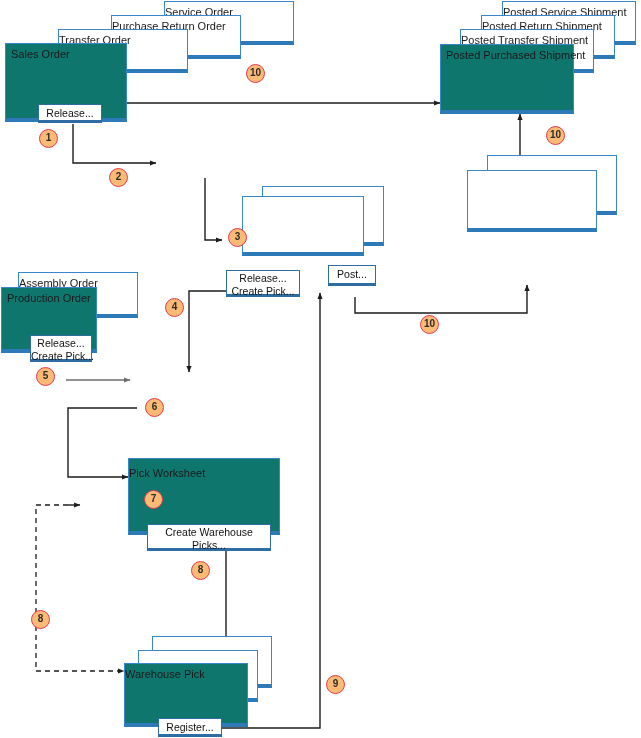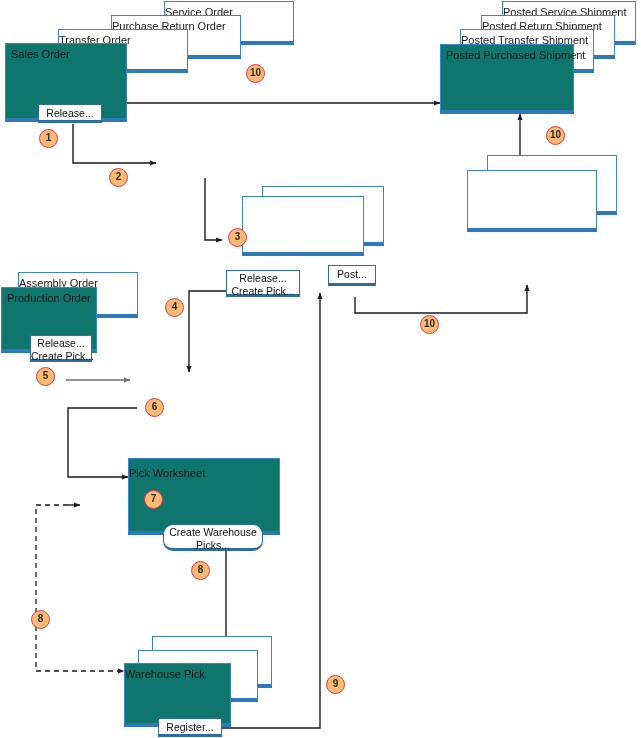--- a/index.html
+++ b/index.html
@@ -192,28 +192,28 @@
   </div>
   <div class="action two-line" style="left:30px; top:335px; width:62px; height:27px;">
     <div>Release...</div>
     <div>Create Pick...</div>
   </div>
 
 
   <div class="card" style="left:128px; top:458px; width:152px; height:77px;">
     <div class="card-title" style="top:8px;">Pick Worksheet</div>
   </div>
-  <div class="action two-line" style="left:163px; top:524px; width:100px; height:27px;border-radius:10px;">
+  <div class="action two-line" style="left:147px; top:524px; width:124px; height:27px;">
     <div>Create Warehouse</div>
     <div>Picks...</div>
   </div>
 
   <div class="ghost" style="left:152px; top:636px; width:120px; height:52px;"></div>
   <div class="ghost" style="left:138px; top:650px; width:120px; height:52px;"></div>
-  <div class="card" style="left:124px; top:663px; width:107px; height:64px;padding-left:44px;">
+  <div class="card" style="left:124px; top:663px; width:124px; height:64px;padding-left:44px;">
     <div class="card-title">Warehouse Pick</div>
   </div>
   <div class="action" style="left:158px; top:718px; width:64px; height:19px;">Register...</div>
 
   <div class="badge" style="left:39px;  top:129px;">1</div>
   <div class="badge" style="left:109px; top:168px;">2</div>
   <div class="badge" style="left:228px; top:228px;">3</div>
   <div class="badge" style="left:165px; top:298px;">4</div>
   <div class="badge" style="left:36px;  top:367px;">5</div>
   <div class="badge" style="left:145px; top:398px;">6</div>

